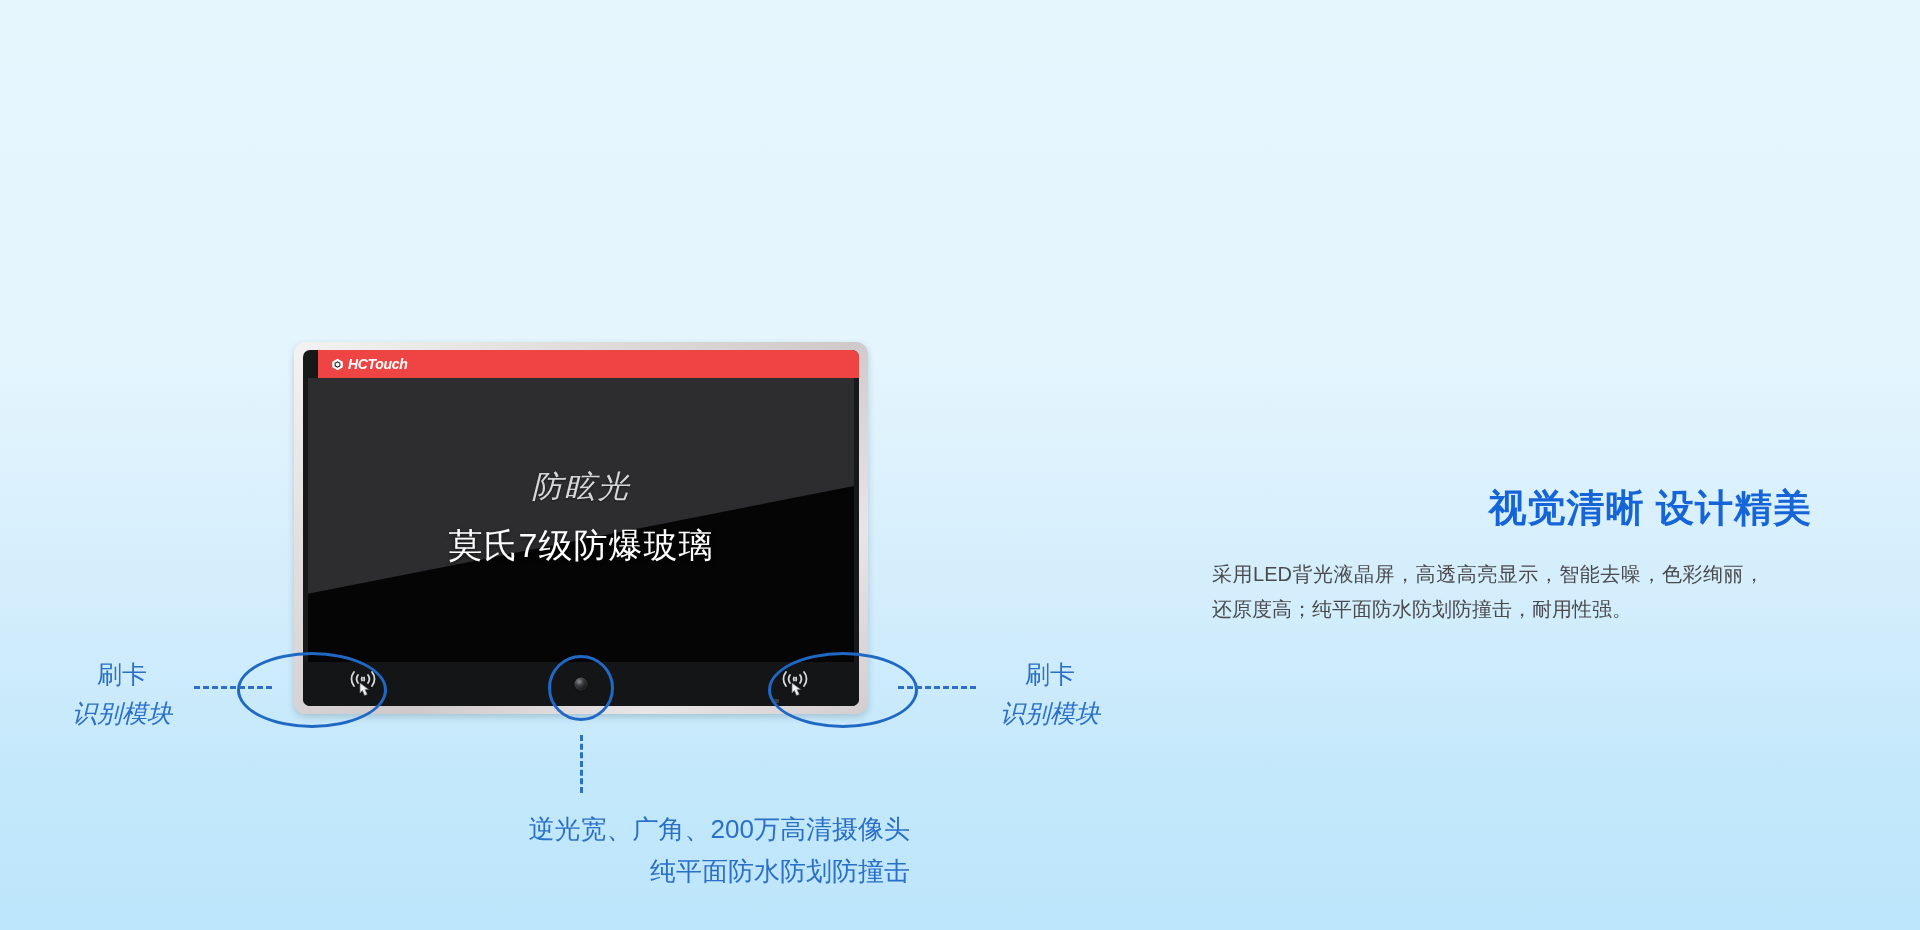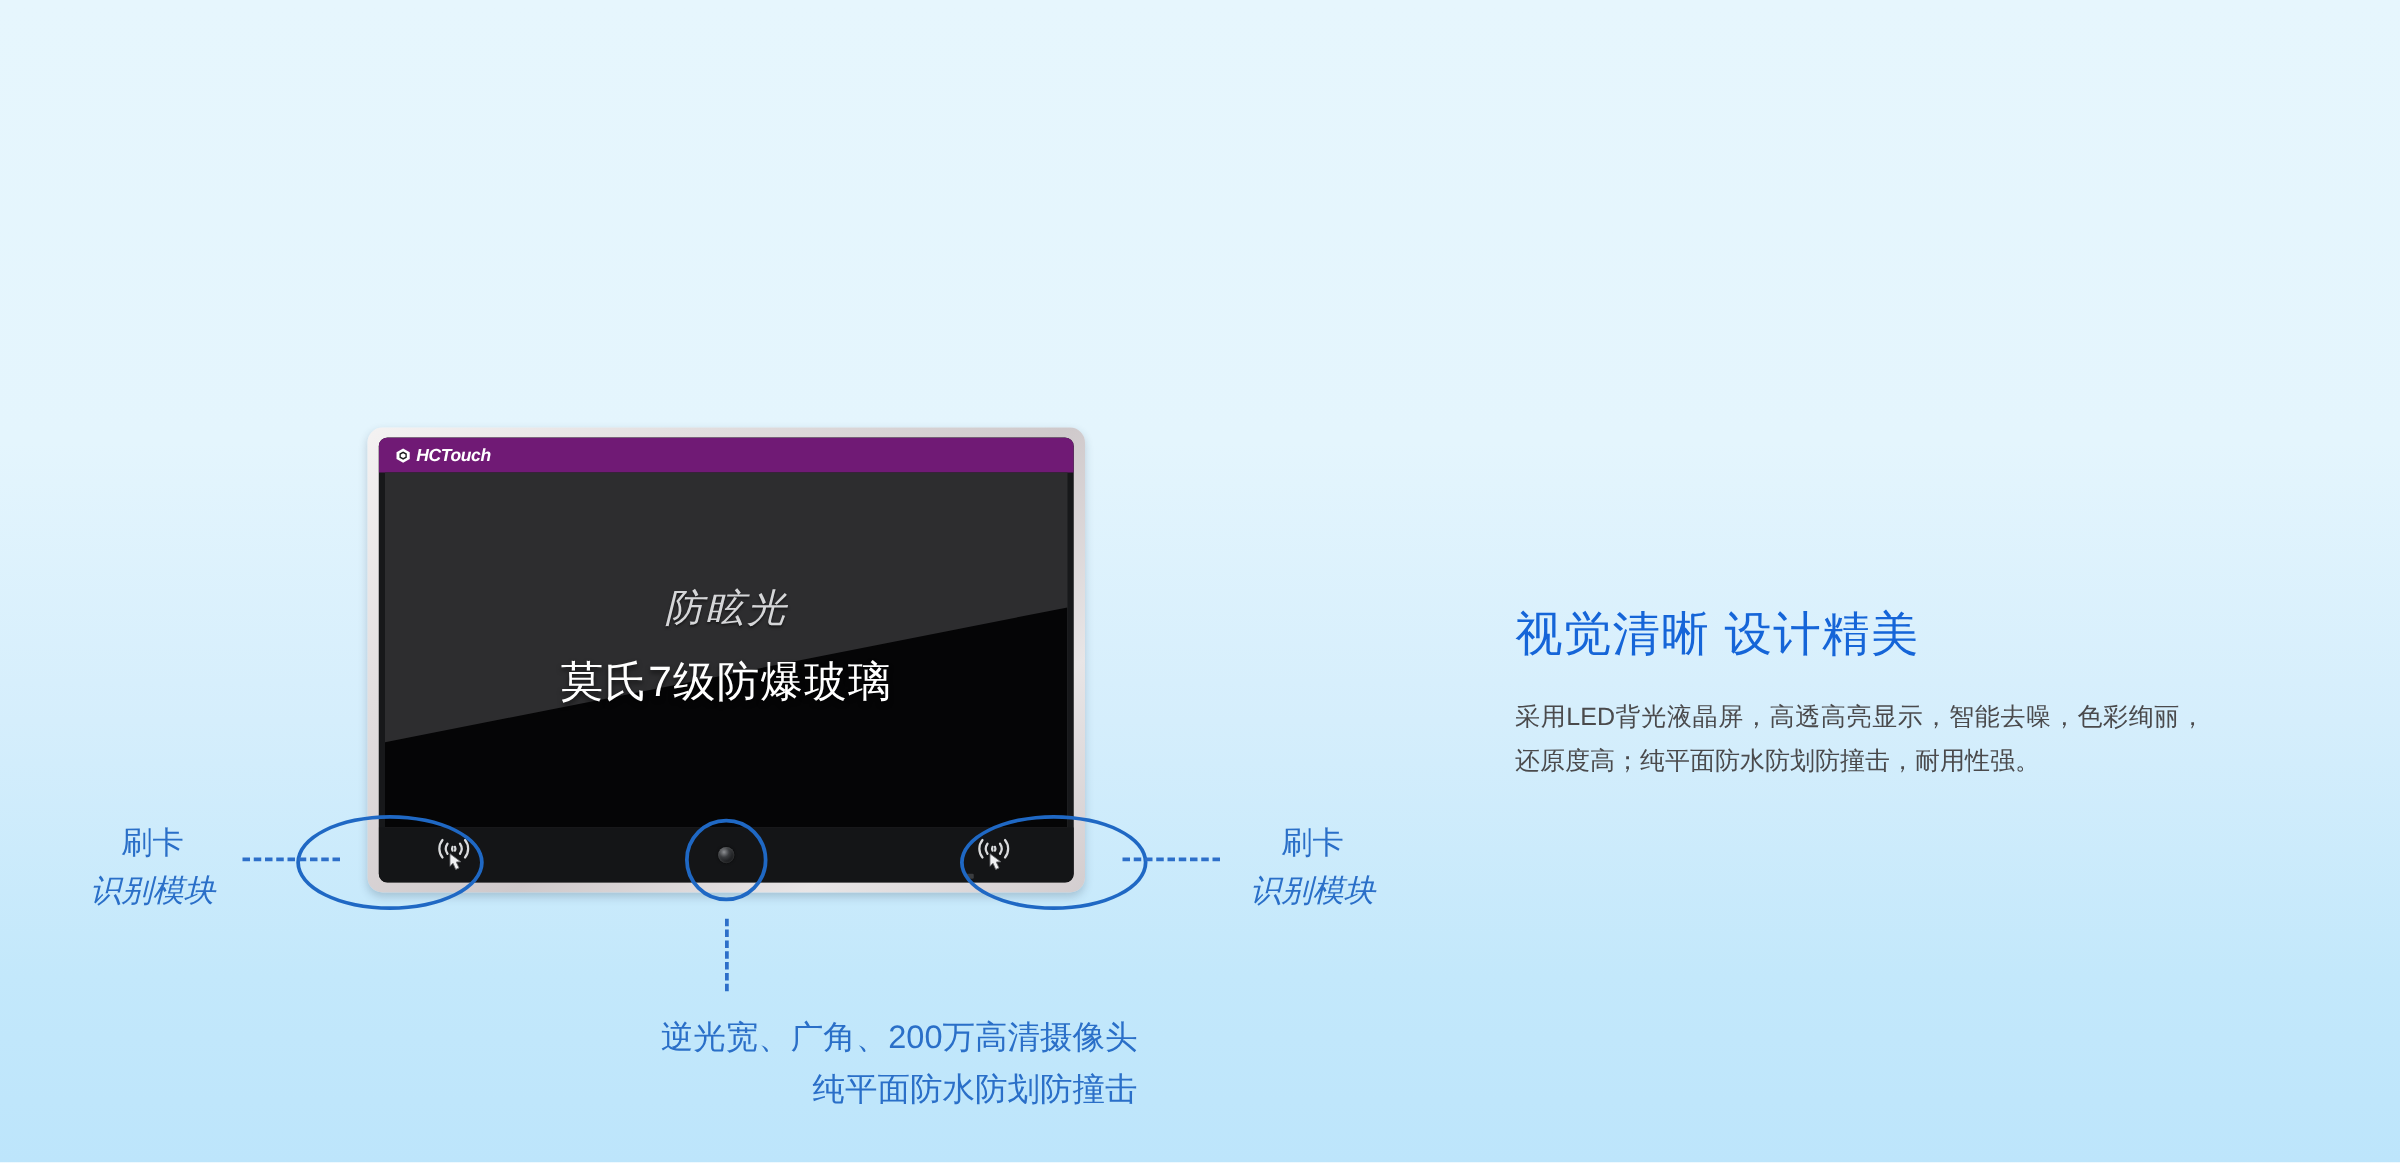--- a/index.html
+++ b/index.html
@@ -35,22 +35,22 @@
   }
   .dev-inner {
     position:absolute;
     left:9px; top:8px; right:9px; bottom:8px;
     border-radius:7px;
     background:#17181a;
     overflow:hidden;
   }
   
   .brand-bar {
-    position:absolute; left:0; top:0; width:100%; height:28px;
-    background:#701a75;
+    position:absolute; left:15px; top:0; width:100%; height:28px;
+    background:#ef4444;
     display:flex; align-items:center;
     padding-left:13px;
   }
   .brand-logo-mark {
     width:13px; height:13px; margin-right:4px;
     position:relative; flex:0 0 auto;
   }
   .brand-logo-mark svg { display:block; }
   .brand-text {
     color:#fff;
@@ -176,25 +176,26 @@
 
   
   #copy {
     position:absolute;
     left:1212px; top:486px;
     width:600px;
   }
   #copy-heading {
     color:#1565d8;
     font-size:38px;
-    font-weight:400;
+    font-weight:700;
     letter-spacing:1px;
     line-height:1.2;
     margin-bottom:25px;
     white-space:nowrap;
+    text-align:right;
   }
   #copy-body {
     color:#4a4a4c;
     font-size:20px;
     line-height:1.78;
     width:552px;
     text-align:justify;
   }
 </style>
 </head>

